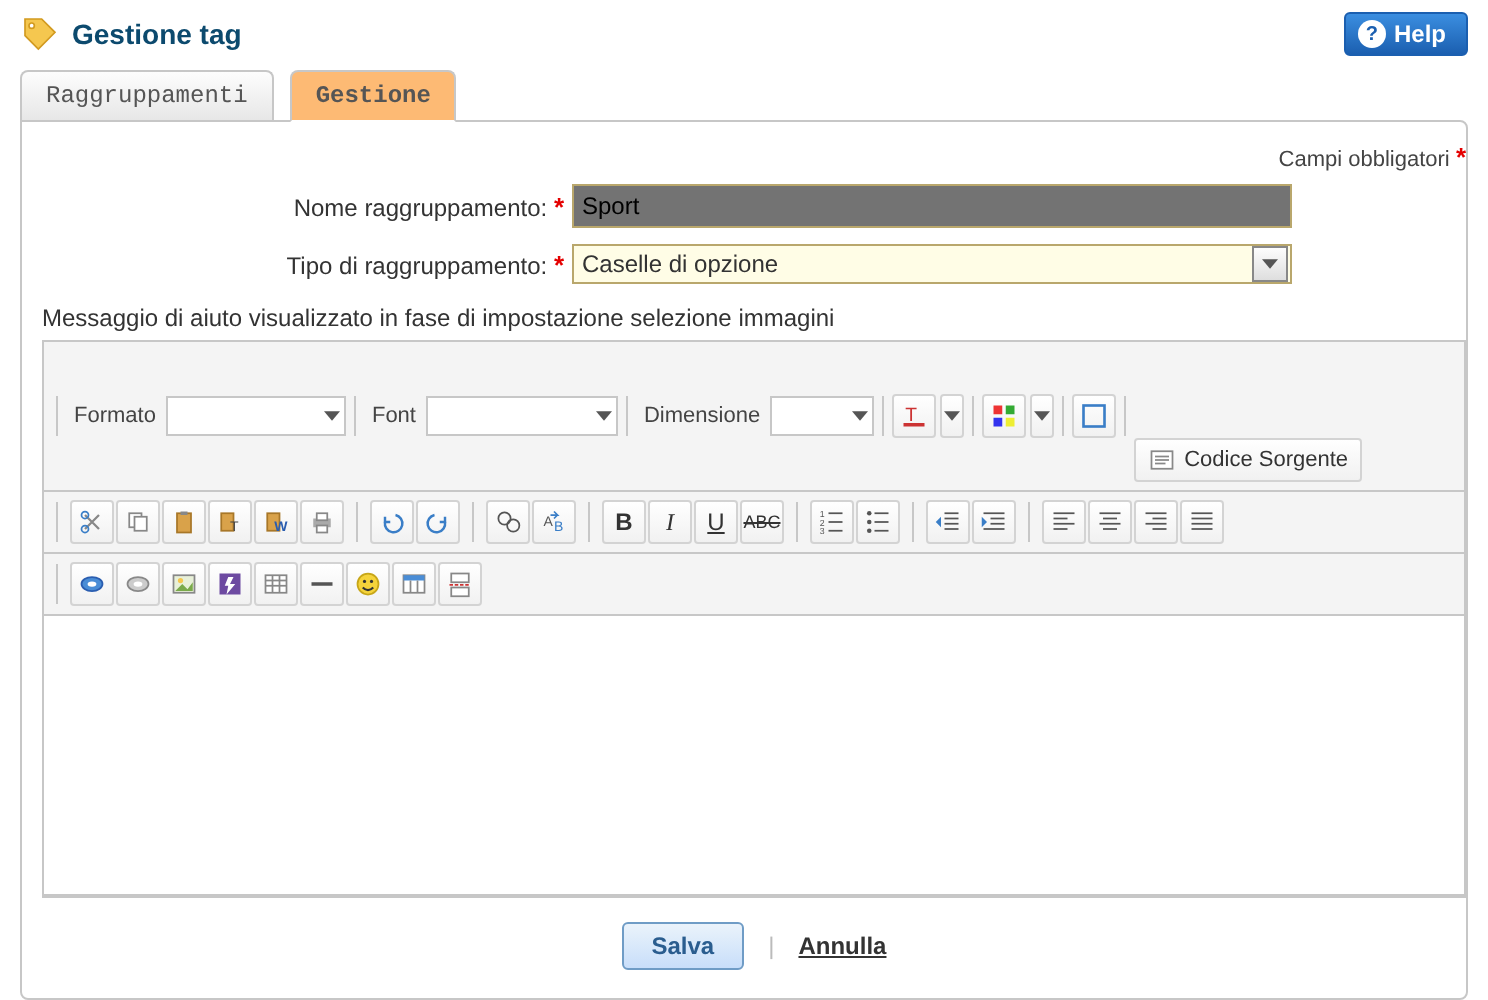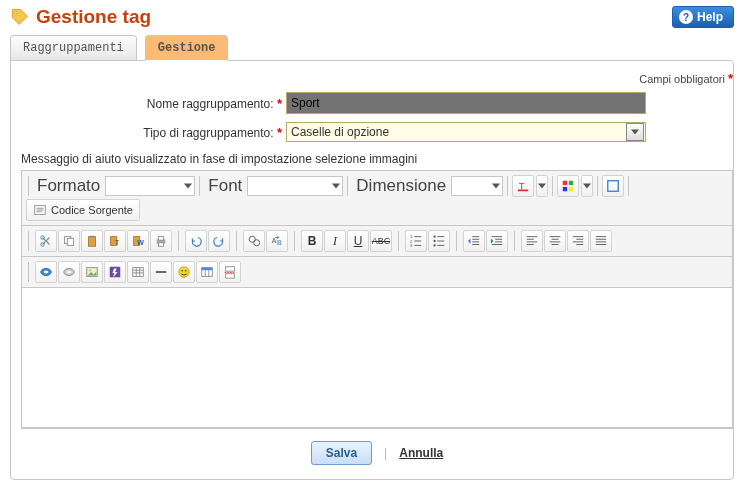--- a/index.html
+++ b/index.html
@@ -11,23 +11,23 @@
     width: 744px;
   }
   .page-header {
     display: flex;
     align-items: center;
     padding: 6px 10px 0 10px;
     justify-content: space-between;
   }
   .title-wrap { display: flex; align-items: center; gap: 6px; }
   .page-title {
-    font-size: 19px;
+    font-size: 14px;
     font-weight: bold;
-    color: #c2410c;
+    color: #0c4a6e;
   }
   .tag-icon {
     width: 20px;
     height: 20px;
     display: inline-block;
   }
   .help-btn {
     background: linear-gradient(#3b8ee0, #1b5fb0);
     color: #fff;
     padding: 3px 10px 3px 6px;
@@ -164,35 +164,35 @@
     height: 22px;
     border: 1px solid #d3d3d3;
     background: linear-gradient(#ffffff, #f1f1f1);
     border-radius: 2px;
     display: flex;
     align-items: center;
     justify-content: center;
     cursor: pointer;
   }
   .tbtn svg { width: 14px; height: 14px; }
-  .tlabel { font-size: 17px; color: #444; padding: 0 3px 0 4px; white-space: nowrap; }
+  .tlabel { font-size: 11px; color: #444; padding: 0 3px 0 4px; white-space: nowrap; }
   .tselect {
     height: 20px;
     border: 1px solid #c7c7c7;
     background: #fff;
     display: flex;
     align-items: center;
     justify-content: flex-end;
     padding-right: 2px;
   }
   .tselect.format { width: 90px; }
   .tselect.font { width: 96px; }
   .tselect.size { width: 52px; }
   .tselect-caret { width: 8px; height: 6px; }
-  .tbtn.wide { width: auto; padding: 0 6px; gap: 4px; }
+  .tbtn.wide { width: auto; padding: 0 6px; gap: 4px; margin-top: 44px; }
   .tbtn.wide .btn-text { font-size: 11px; color: #333; }
   .editor-body {
     height: 140px;
     background: #fff;
     border-bottom: 1px solid #c7c7c7;
   }
   .bottom-actions {
     display: flex;
     align-items: center;
     justify-content: center;

